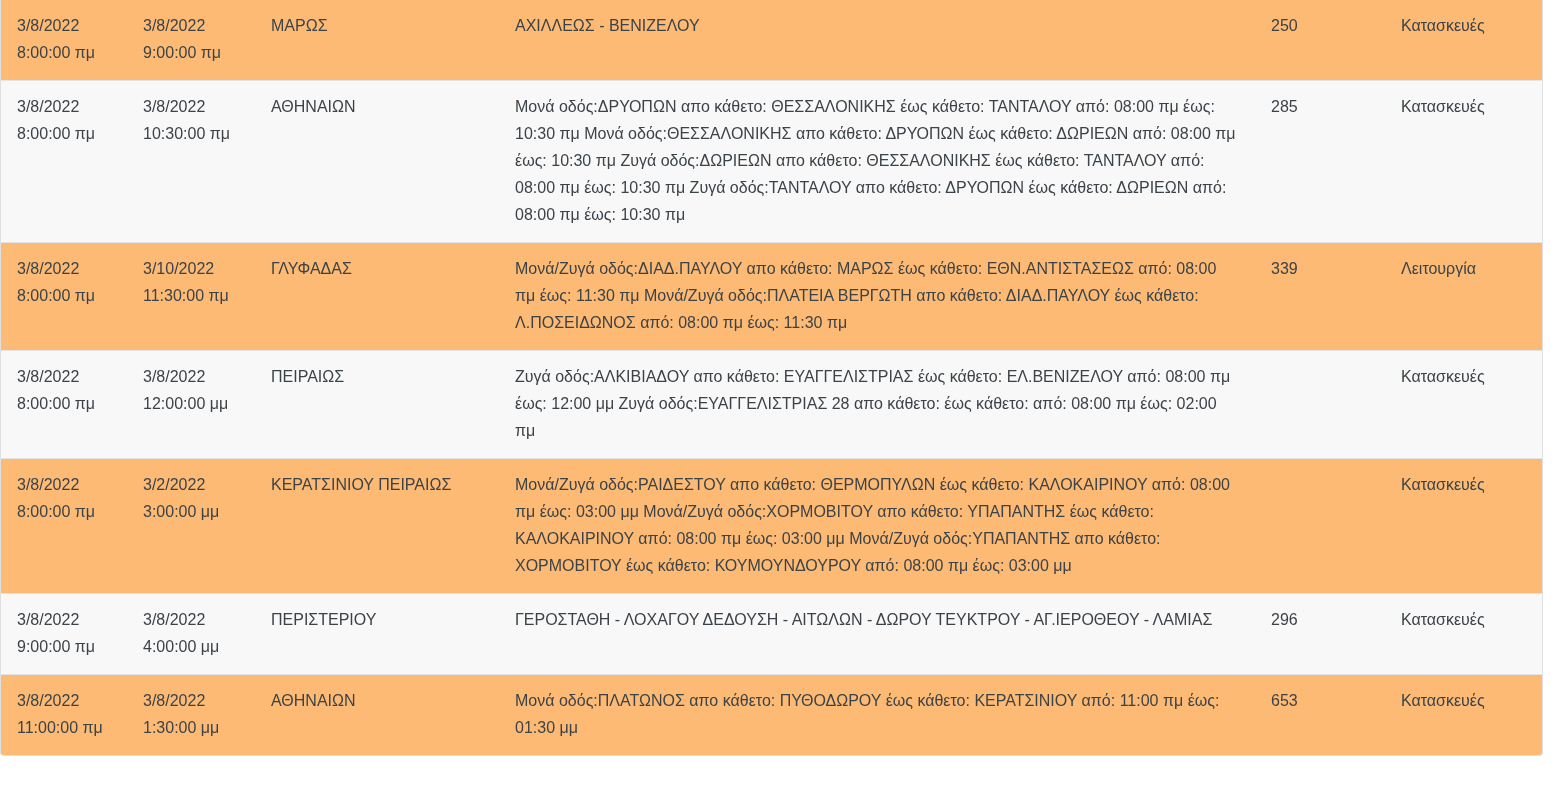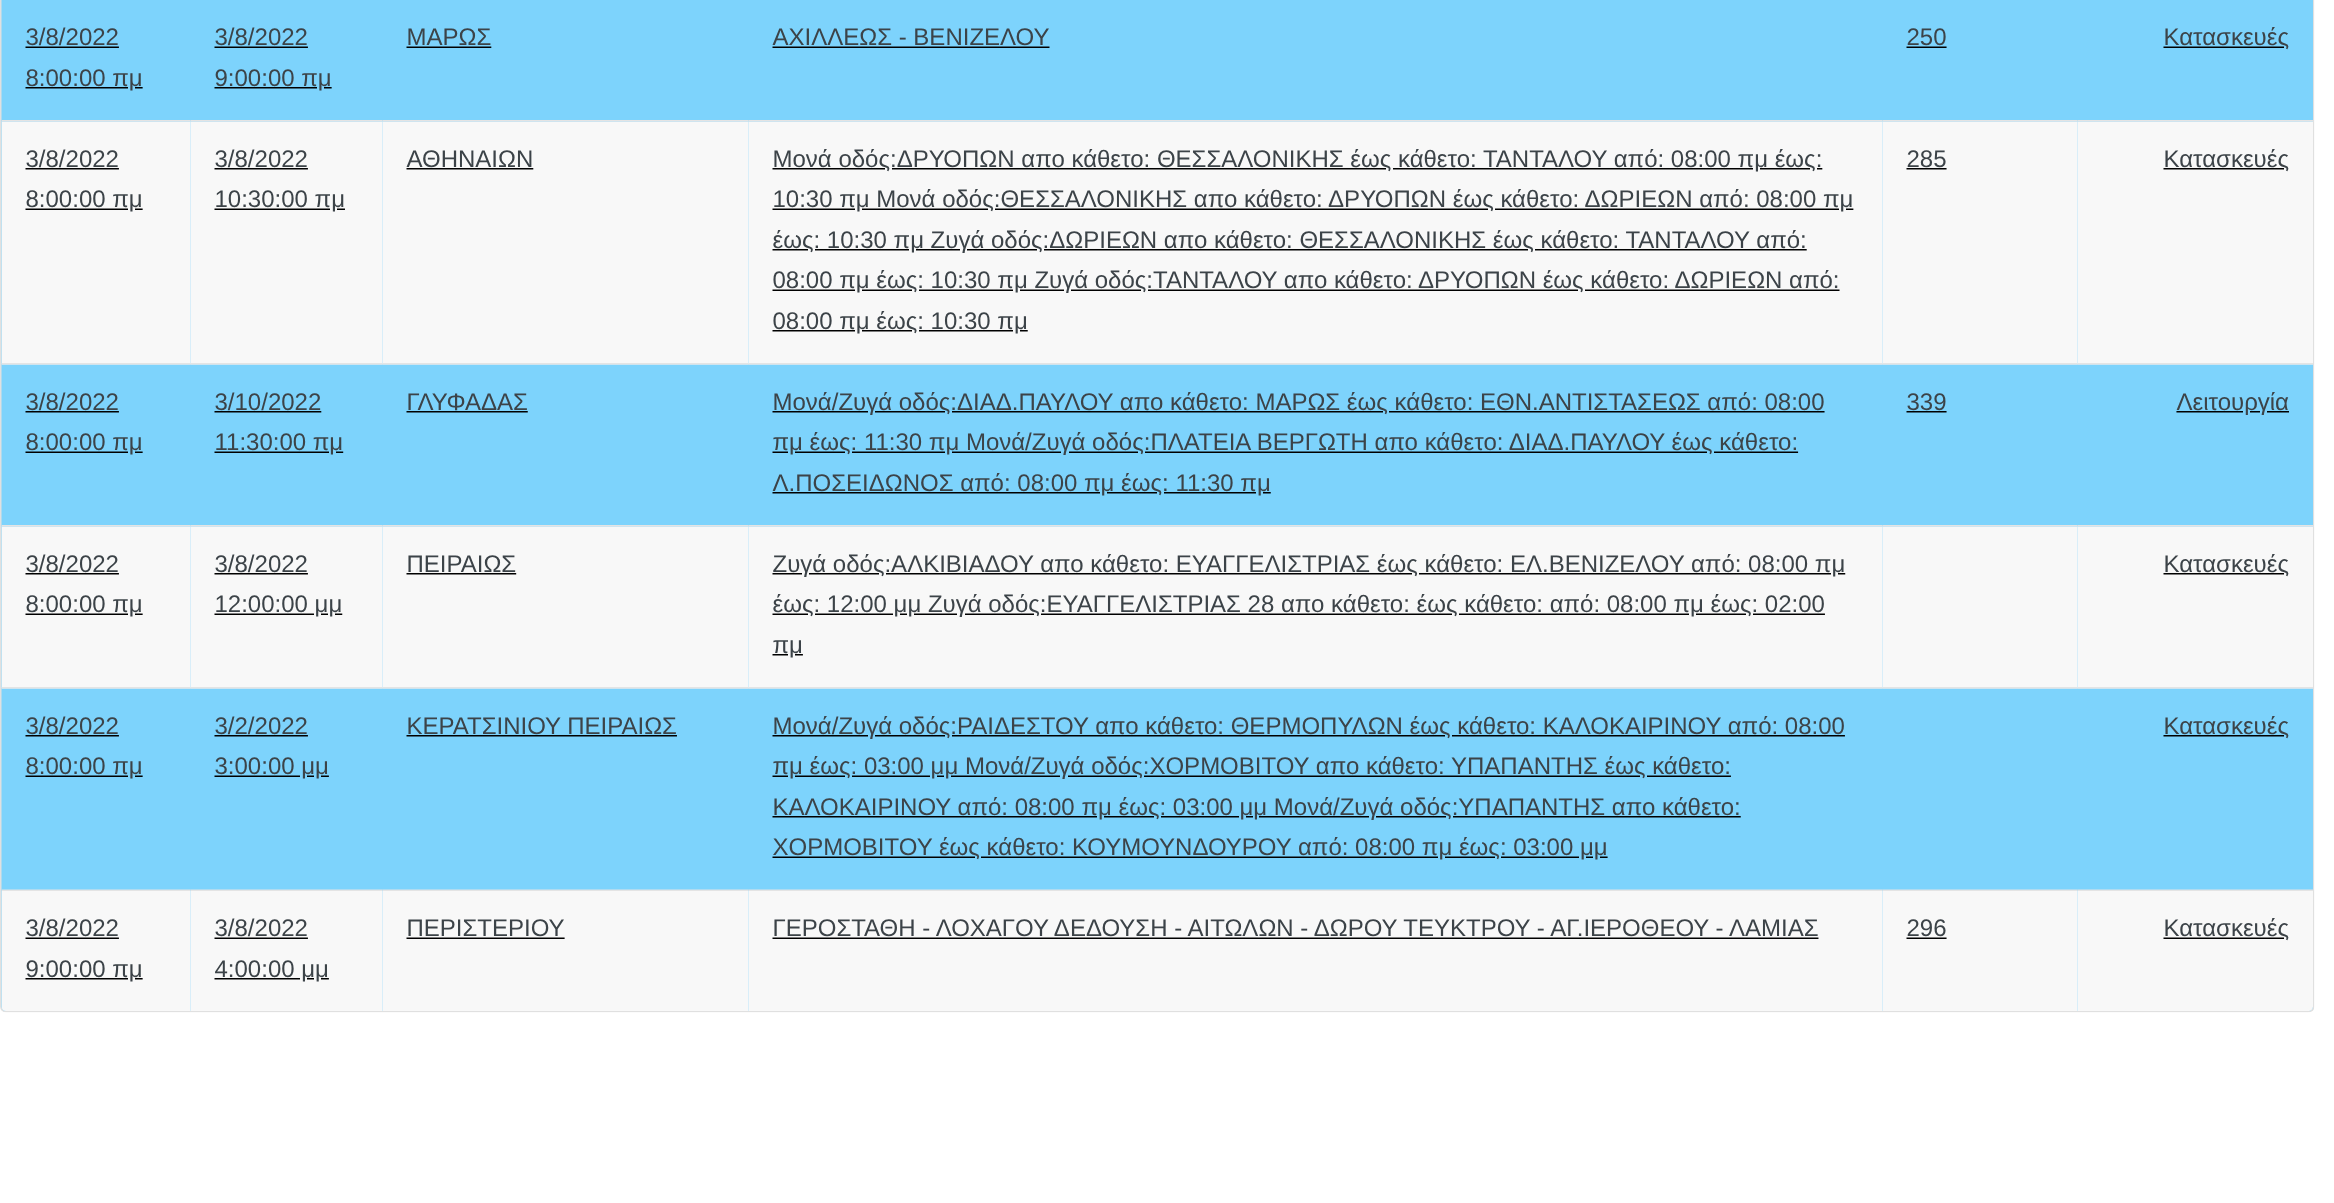--- a/index.html
+++ b/index.html
@@ -6,23 +6,22 @@
     margin: 0;
     padding: 0;
     background: #ffffff;
     font-family: "Liberation Sans", sans-serif;
   }
   .table-wrap {
     width: 1541px;
     border: 1px solid #e0e0e0;
     border-top: none;
     border-radius: 0 0 4px 4px;
-    background: #7dd3fc;
+    background: #fdba74;
     overflow: hidden;
-    text-decoration: underline;
   }
   table.outages {
     width: 100%;
     border-collapse: collapse;
     table-layout: fixed;
     font-size: 16px;
     line-height: 27px;
   }
   table.outages td {
     vertical-align: top;
@@ -39,21 +38,21 @@
   col.c-start { width: 126px; }
   col.c-end   { width: 128px; }
   col.c-muni  { width: 244px; }
   col.c-desc  { width: 756px; }
   col.c-num   { width: 130px; }
   col.c-cat   { width: 157px; }
   td.c-start, td.c-end { padding-right: 8px; }
   td.c-muni  { color: #3f4a52; padding-right: 95px; }
   td.c-desc  { color: #55595d; padding-right: 14px; }
   td.c-num   { color: #2e3b4e; }
-  td.c-cat   { color: #3c4a54; text-align: right; }
+  td.c-cat   { color: #3c4a54; }
 </style>
 </head>
 <body>
 
 <div class="table-wrap">
   <table class="outages">
     <colgroup>
       <col class="c-start">
       <col class="c-end">
       <col class="c-muni">
@@ -109,15 +108,23 @@
 
   <tr class="row">
     <td class="c-start">3/8/2022 9:00:00 πμ</td>
     <td class="c-end">3/8/2022 4:00:00 μμ</td>
     <td class="c-muni">ΠΕΡΙΣΤΕΡΙΟΥ</td>
     <td class="c-desc">ΓΕΡΟΣΤΑΘΗ - ΛΟΧΑΓΟΥ ΔΕΔΟΥΣΗ - ΑΙΤΩΛΩΝ - ΔΩΡΟΥ ΤΕΥΚΤΡΟΥ - ΑΓ.ΙΕΡΟΘΕΟΥ - ΛΑΜΙΑΣ</td>
     <td class="c-num">296</td>
     <td class="c-cat">Κατασκευές</td>
   </tr>
 
+  <tr class="row">
+    <td class="c-start">3/8/2022 11:00:00 πμ</td>
+    <td class="c-end">3/8/2022 1:30:00 μμ</td>
+    <td class="c-muni">ΑΘΗΝΑΙΩΝ</td>
+    <td class="c-desc">Μονά οδός:ΠΛΑΤΩΝΟΣ απο κάθετο: ΠΥΘΟΔΩΡΟΥ έως κάθετο: ΚΕΡΑΤΣΙΝΙΟΥ από: 11:00 πμ έως: 01:30 μμ</td>
+    <td class="c-num">653</td>
+    <td class="c-cat">Κατασκευές</td>
+  </tr>
 </tbody>
   </table>
 </div>
 
 </body></html>

